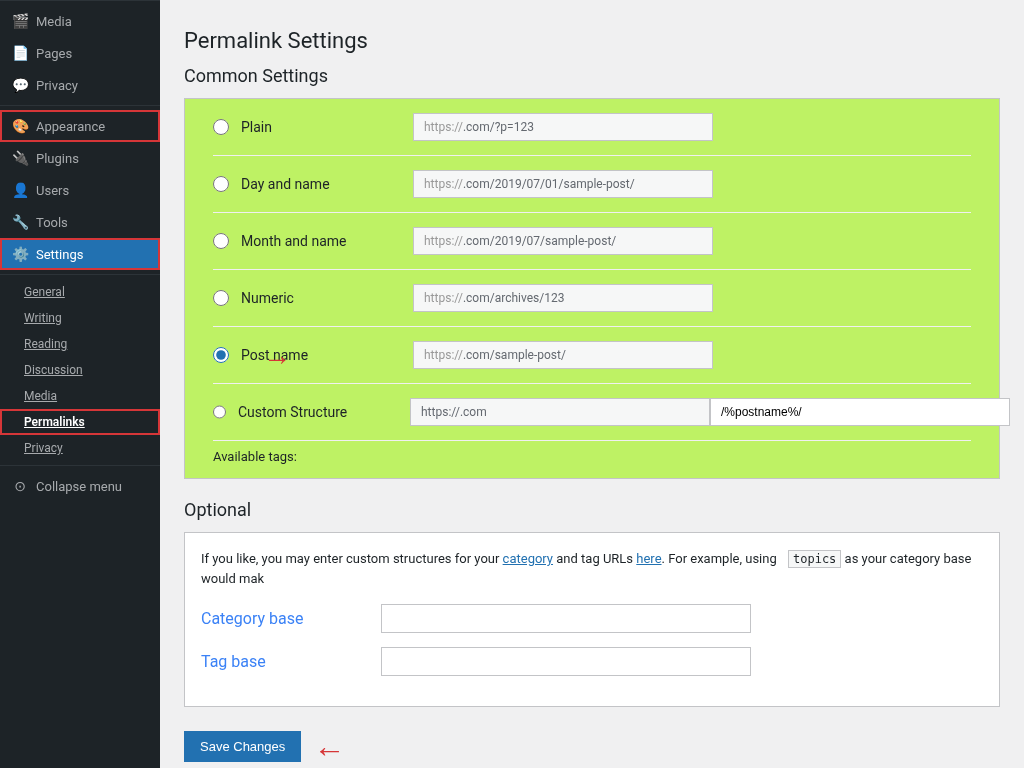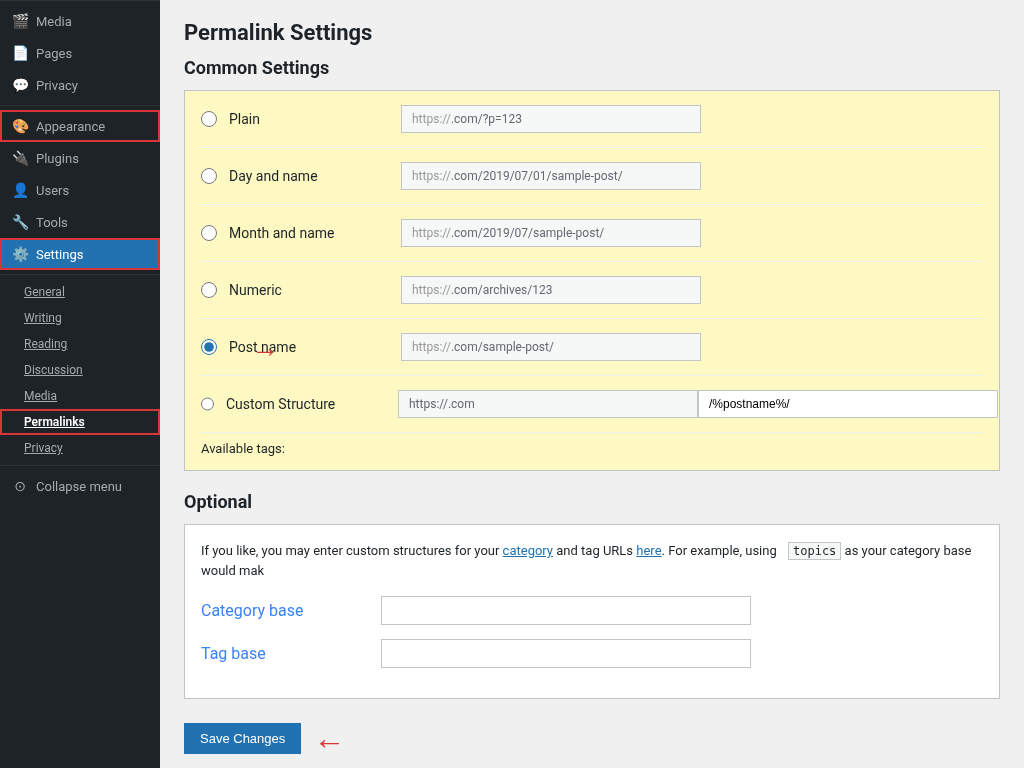--- a/index.html
+++ b/index.html
@@ -59,21 +59,21 @@
     .url-base { color: #999; }
     .url-path { color: #646970; }
     .url-input {
       border: 1px solid #c3c4c7;
       padding: 6px 10px;
       font-size: 12px;
       flex: 1;
       min-width: 300px;
     }
 
-    .common-settings-wrap { background: #fef9c3; border: 1px solid #c3c4c7; padding: 0 16px; margin-bottom: 20px; }
+    .common-settings-wrap { background: #bef264; border: 1px solid #c3c4c7; padding: 0 28px; margin-bottom: 20px; }
     .option-area { display: flex; align-items: center; padding: 14px 0; border-bottom: 1px solid #f0f0f1; gap: 12px; }
     .option-area:last-child { border-bottom: none; }
     .option-area label { font-size: 14px; color: #1d2327; min-width: 160px; cursor: pointer; }
     input[type="radio"] { accent-color: #2271b1; width: 16px; height: 16px; cursor: pointer; }
 
     .tags-area { padding: 8px 0 14px 0; }
     .tags-label { font-size: 13px; color: #1d2327; margin-bottom: 0; }
     .tags-list { display: flex; flex-wrap: wrap; gap: 4px; }
     .tag-btn {
       background: #f6f7f7;
@@ -96,23 +96,24 @@
       color: #fff;
       border: none;
       padding: 8px 16px;
       font-size: 13px;
       cursor: pointer;
       font-weight: 500;
     }
 
     .section-heading {
       font-size: 22px;
-      font-weight: 700;
+      font-weight: 400;
       color: #1d2327;
       margin-bottom: 12px;
+      margin-top: 8px;
     }
   </style>
 </head>
 <body>
 
 <div id="sidebar">
   <div class="nav-section">
     <div class="nav-item">
       <span class="nav-icon">🎬</span>
       <span>Media</span>

